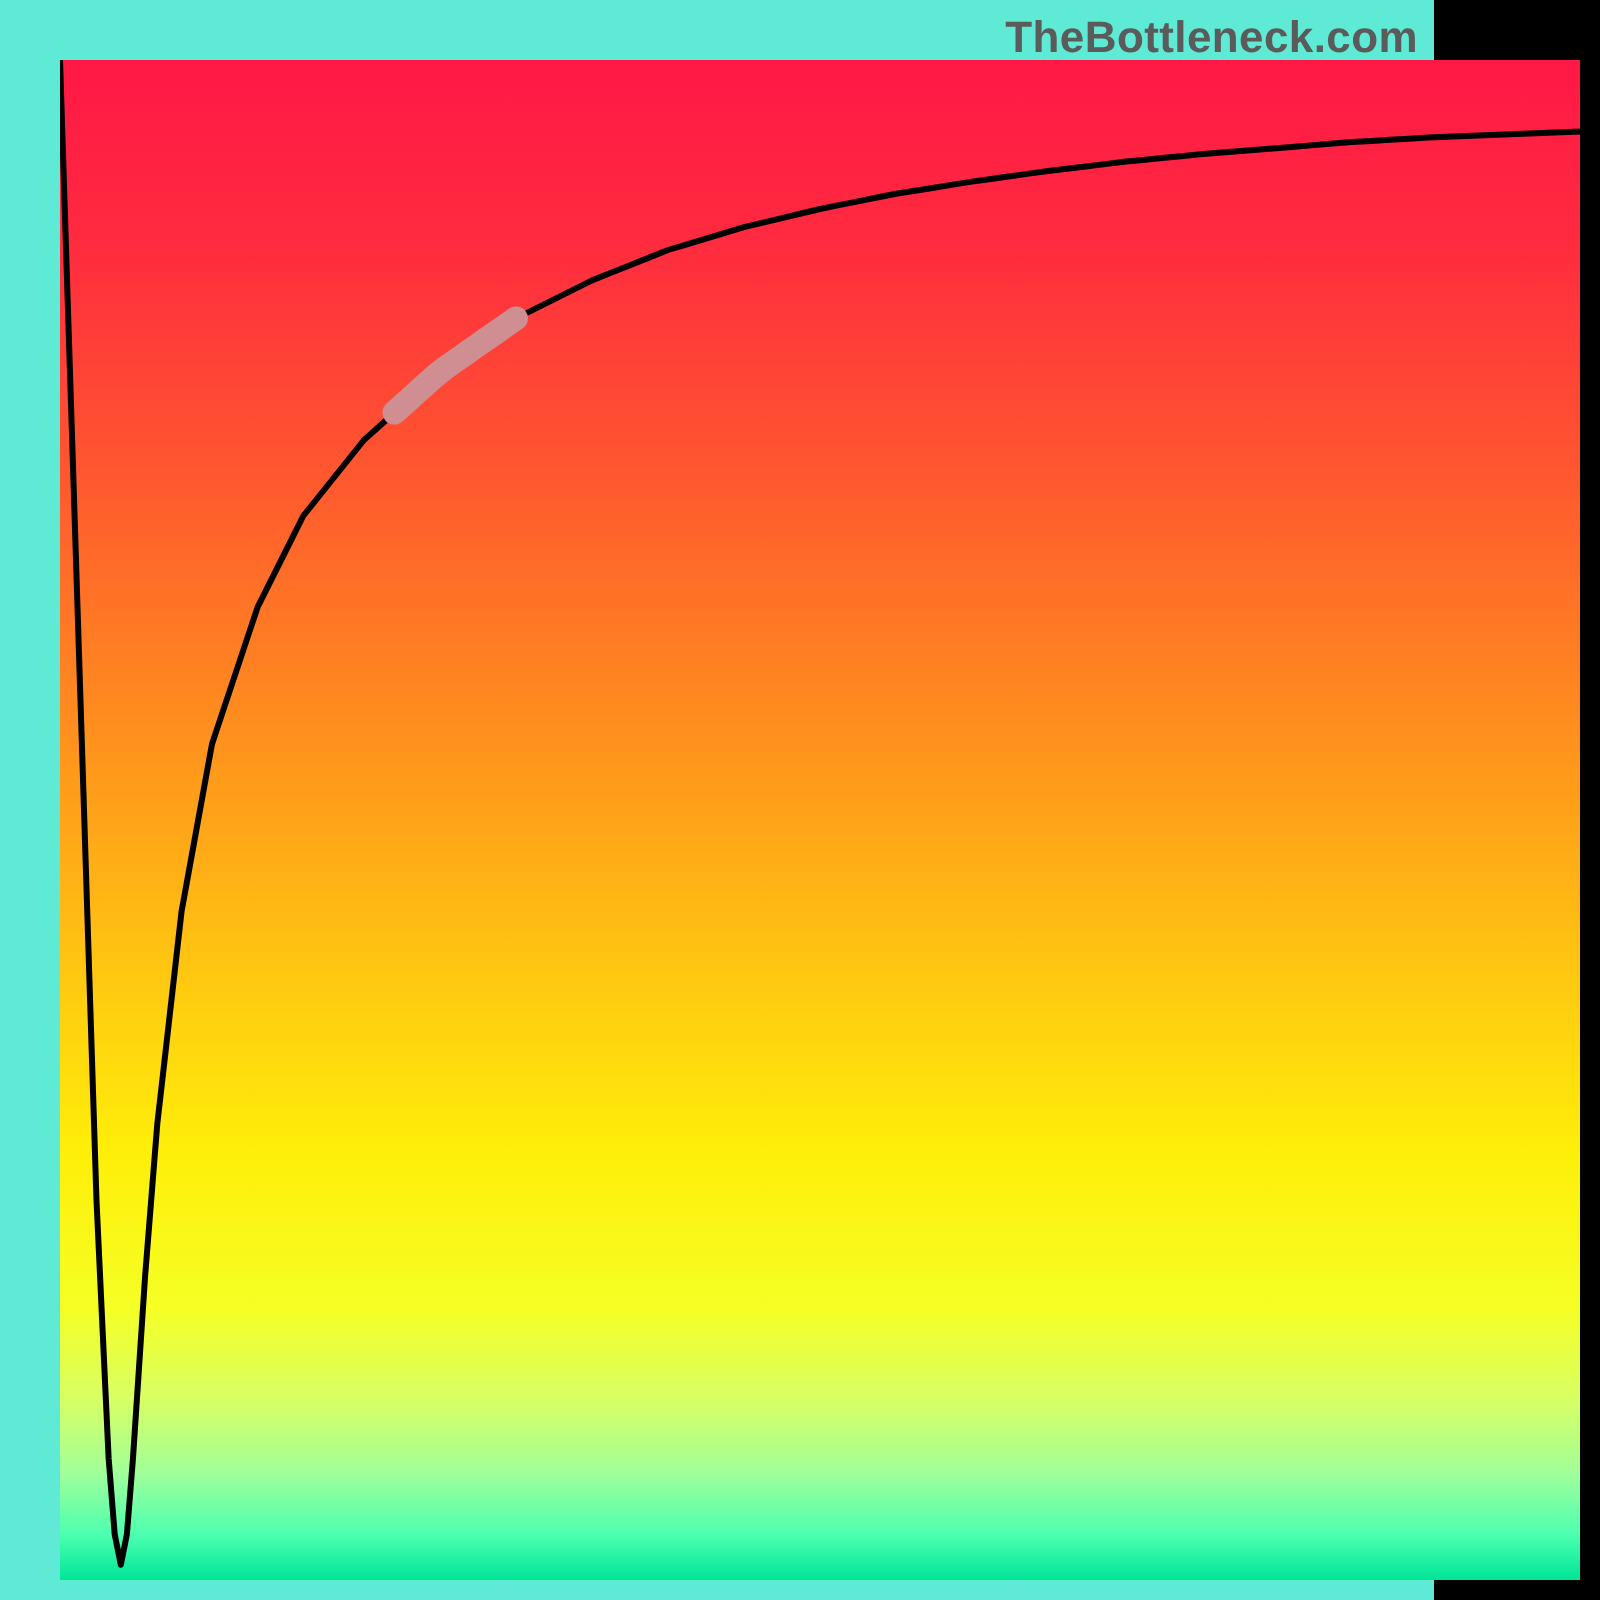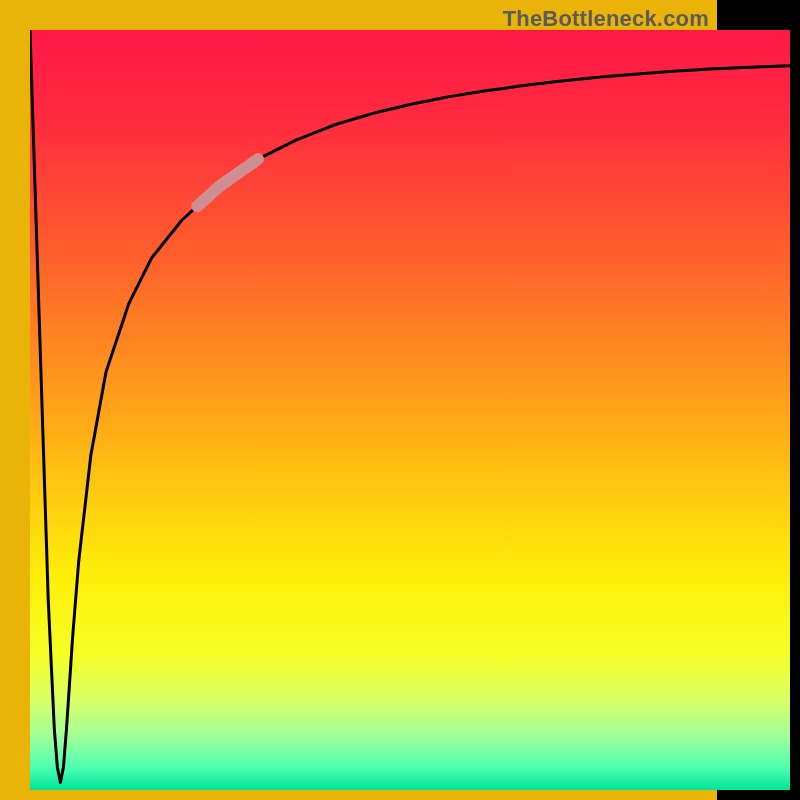--- a/index.html
+++ b/index.html
@@ -7,21 +7,21 @@
     padding: 0;
     width: 800px;
     height: 800px;
     background: #000;
     overflow: hidden;
   }
   .frame {
     position: relative;
     width: 717px;
     height: 800px;
-    background: #eab308;
+    background: #5eead4;
   }
   .plot-area {
     position: absolute;
     left: 30px;
     top: 30px;
     width: 760px;
     height: 760px;
     overflow: hidden;
   }
   .gradient-bg {

